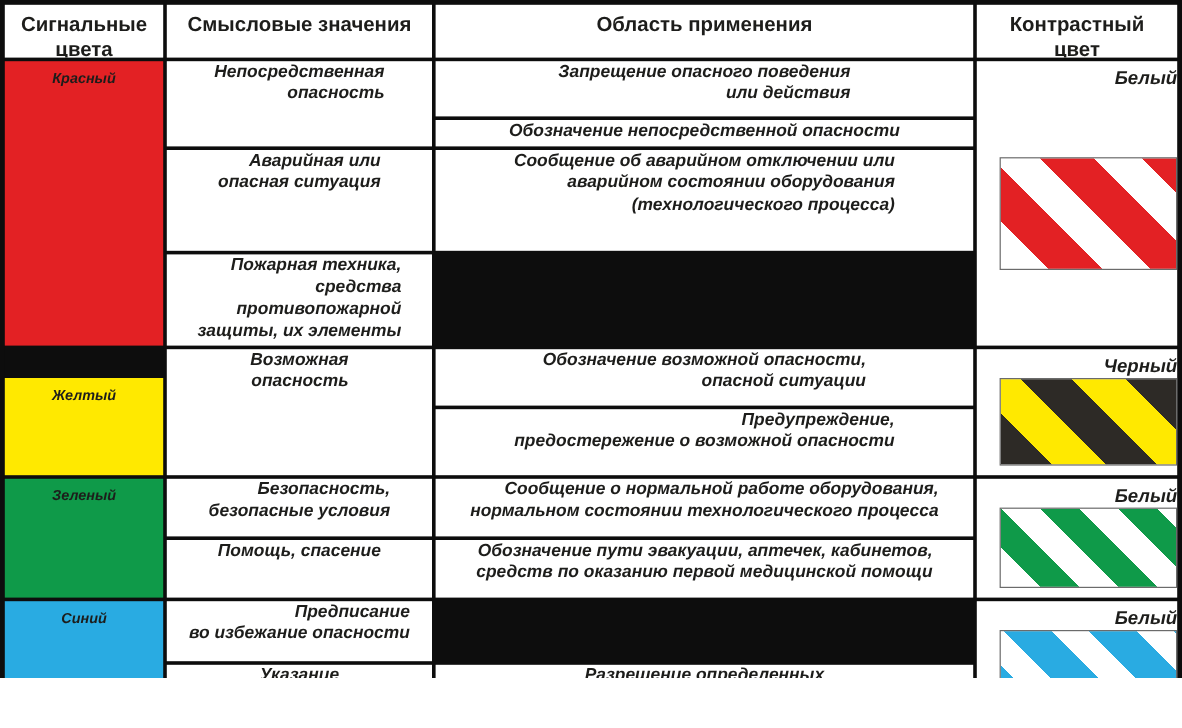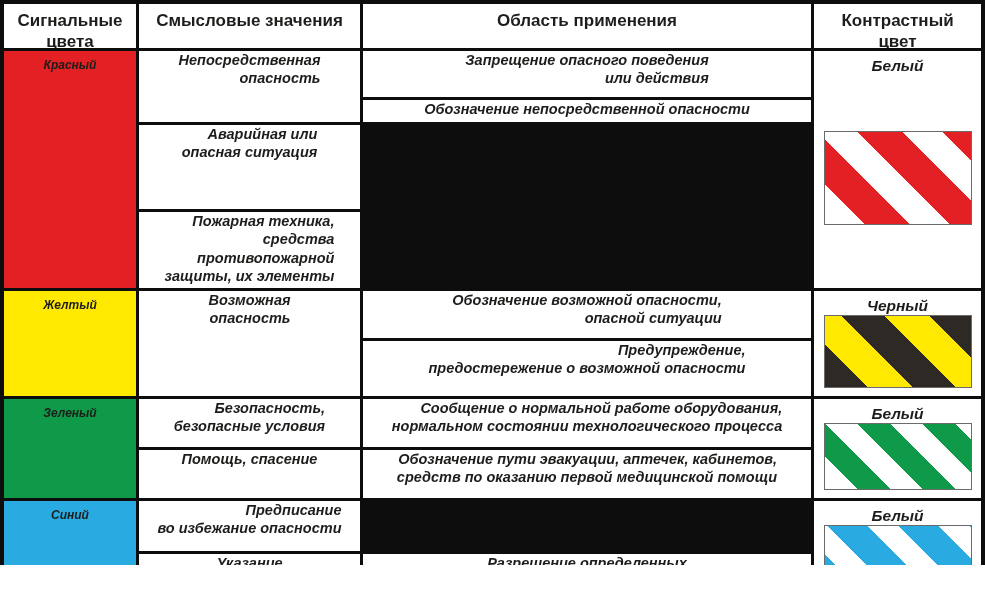--- a/index.html
+++ b/index.html
@@ -40,21 +40,21 @@
   }
   .colorcell {
     background: var(--bg, #ccc);
     font-weight: bold;
     font-style: italic;
     font-size: 12px;
     padding-top: 7px;
   }
   .contrast {
     flex-direction: column;
-    align-items: center;
+    align-items: flex-end;
     padding: 6px 0 8px 0;
   }
   .contrast-label {
     font-weight: bold;
     font-style: italic;
     font-size: 15.5px;
   }
   .swatch {
     width: 146px;
     height: 72px;
@@ -77,21 +77,21 @@
 <div class="table">
 
   <div class="cell hdr" style="grid-area:1/1/2/2">Сигнальные
 цвета</div>
   <div class="cell hdr" style="grid-area:1/2/2/3">Смысловые значения</div>
   <div class="cell hdr" style="grid-area:1/3/2/4">Область применения</div>
   <div class="cell hdr" style="grid-area:1/4/2/5">Контрастный
 цвет</div>
 
   <div class="cell colorcell" style="grid-area: 2 / 1 / 6 / 2; --bg: #e32124;">Красный</div>
-  <div class="cell colorcell" style="grid-area: 6 / 1 / 8 / 2; --bg: #ffe900;">Желтый</div>
+  <div class="cell colorcell" style="grid-area: 6 / 1 / 8 / 2; margin-top: 24px; --bg: #ffe900;">Желтый</div>
   <div class="cell colorcell" style="grid-area: 8 / 1 / 10 / 2; --bg: #0f9a49;">Зеленый</div>
   <div class="cell colorcell" style="grid-area: 10 / 1 / 12 / 2; --bg: #29abe2;">Синий</div>
 
   <div class="cell txt" style="grid-area:2/2/4/3">Непосредственная
 опасность</div>
   <div class="cell txt" style="grid-area:4/2/5/3">Аварийная или
 опасная ситуация</div>
   <div class="cell txt" style="grid-area:5/2/6/3">Пожарная техника,
 средства
 противопожарной
@@ -101,20 +101,23 @@
   <div class="cell txt" style="grid-area:8/2/9/3">Безопасность,
 безопасные условия</div>
   <div class="cell txt" style="grid-area:9/2/10/3">Помощь, спасение</div>
   <div class="cell txt" style="grid-area:10/2/11/3">Предписание
 во избежание опасности</div>
   <div class="cell txt" style="grid-area:11/2/12/3">Указание</div>
 
   <div class="cell txt" style="grid-area:2/3/3/4">Запрещение опасного поведения
 или действия</div>
   <div class="cell txt" style="grid-area:3/3/4/4">Обозначение непосредственной опасности</div>
+  <div class="cell txt" style="grid-area:4/3/5/4">Сообщение об аварийном отключении или
+аварийном состоянии  оборудования
+(технологического процесса)</div>
   <div class="cell txt" style="grid-area:6/3/7/4">Обозначение возможной опасности,
 опасной ситуации</div>
   <div class="cell txt" style="grid-area:7/3/8/4">Предупреждение,
 предостережение о возможной опасности</div>
   <div class="cell txt" style="grid-area:8/3/9/4">Сообщение о нормальной работе оборудования,
 нормальном состоянии технологического процесса</div>
   <div class="cell txt" style="grid-area:9/3/10/4">Обозначение пути эвакуации, аптечек, кабинетов,
 средств по оказанию первой медицинской помощи</div>
   <div class="cell txt" style="grid-area:11/3/12/4">Разрешение определенных
 действий</div>

